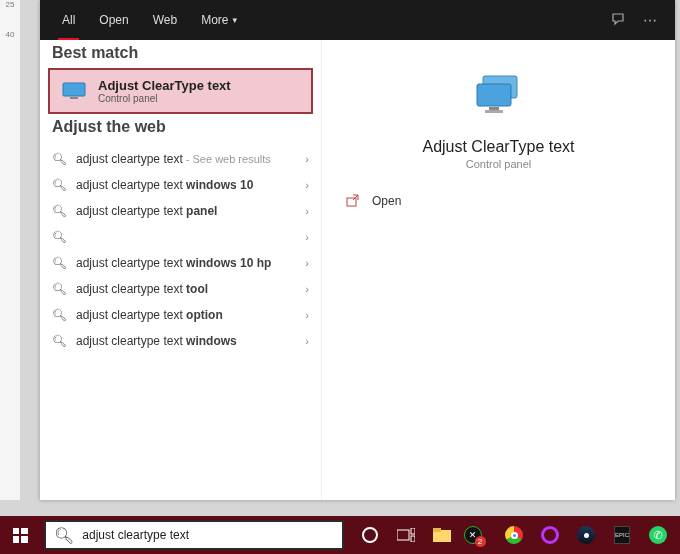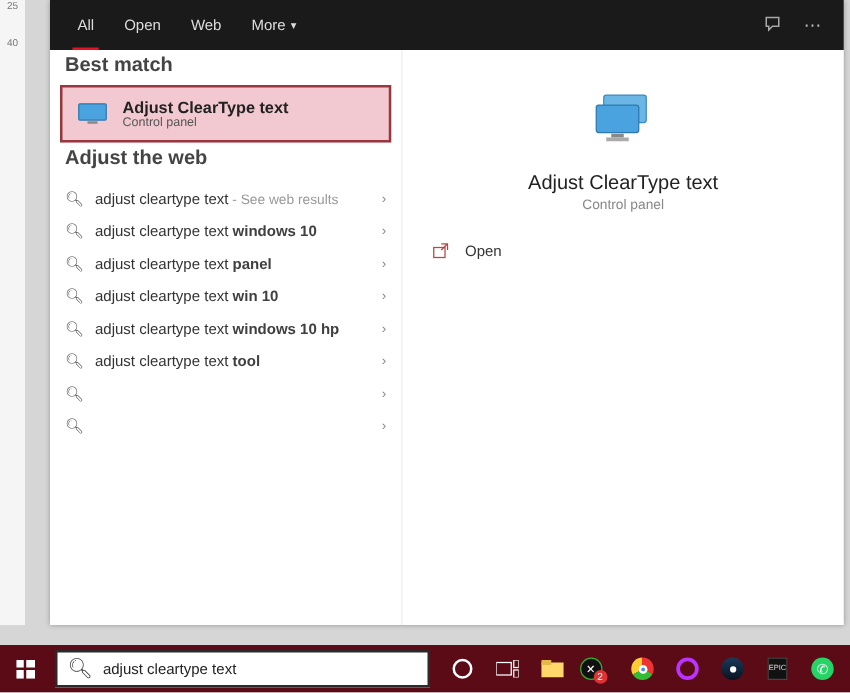--- a/index.html
+++ b/index.html
@@ -108,39 +108,40 @@
             <span><span>adjust cleartype text </span><b>windows 10</b></span>
             <span class="chev">›</span>
           </div>
         <div class="wr">
             <span class="mag">🔍︎</span>
             <span><span>adjust cleartype text </span><b>panel</b></span>
             <span class="chev">›</span>
           </div>
         <div class="wr">
             <span class="mag">🔍︎</span>
-            <span><span>adjust cleartype text </span><b>win 10</b></span>
             <span class="chev">›</span>
           </div>
         <div class="wr">
             <span class="mag">🔍︎</span>
             <span><span>adjust cleartype text </span><b>windows 10 hp</b></span>
             <span class="chev">›</span>
           </div>
         <div class="wr">
             <span class="mag">🔍︎</span>
             <span><span>adjust cleartype text </span><b>tool</b></span>
             <span class="chev">›</span>
           </div>
         <div class="wr">
             <span class="mag">🔍︎</span>
-            <span class="chev">›</span>
-          </div>
-        <div class="wr">
-            <span class="mag">🔍︎</span>
+            <span><span>adjust cleartype text </span><b>option</b></span>
+            <span class="chev">›</span>
+          </div>
+        <div class="wr">
+            <span class="mag">🔍︎</span>
+            <span><span>adjust cleartype text </span><b>windows</b></span>
             <span class="chev">›</span>
           </div>
       </div>
     </div>
 
     <div class="right-pane">
       <div class="preview-icon">
         <svg width="52" height="42" viewBox="0 0 52 42">
           <rect x="10" y="2" width="34" height="22" rx="2" fill="#6cb6e6" stroke="#3a8ac0"></rect>
           <rect x="4" y="10" width="34" height="22" rx="2" fill="#4aa3df" stroke="#2a7ab0"></rect>

